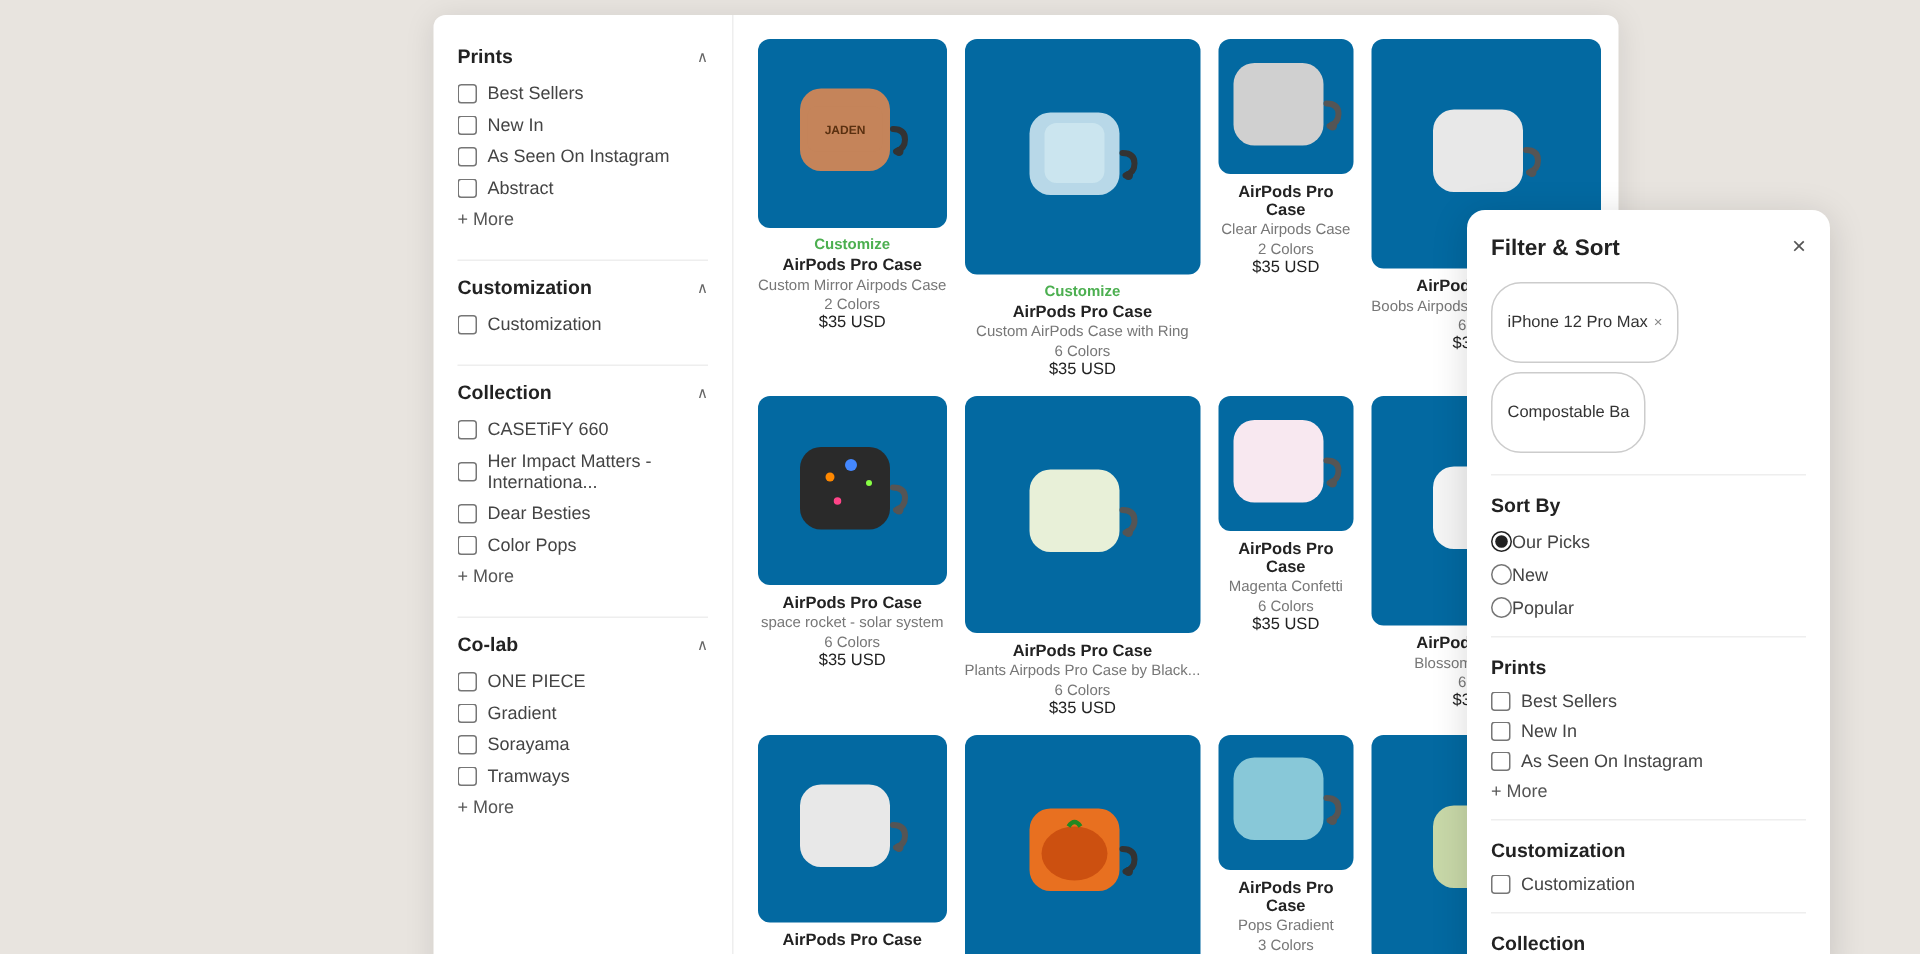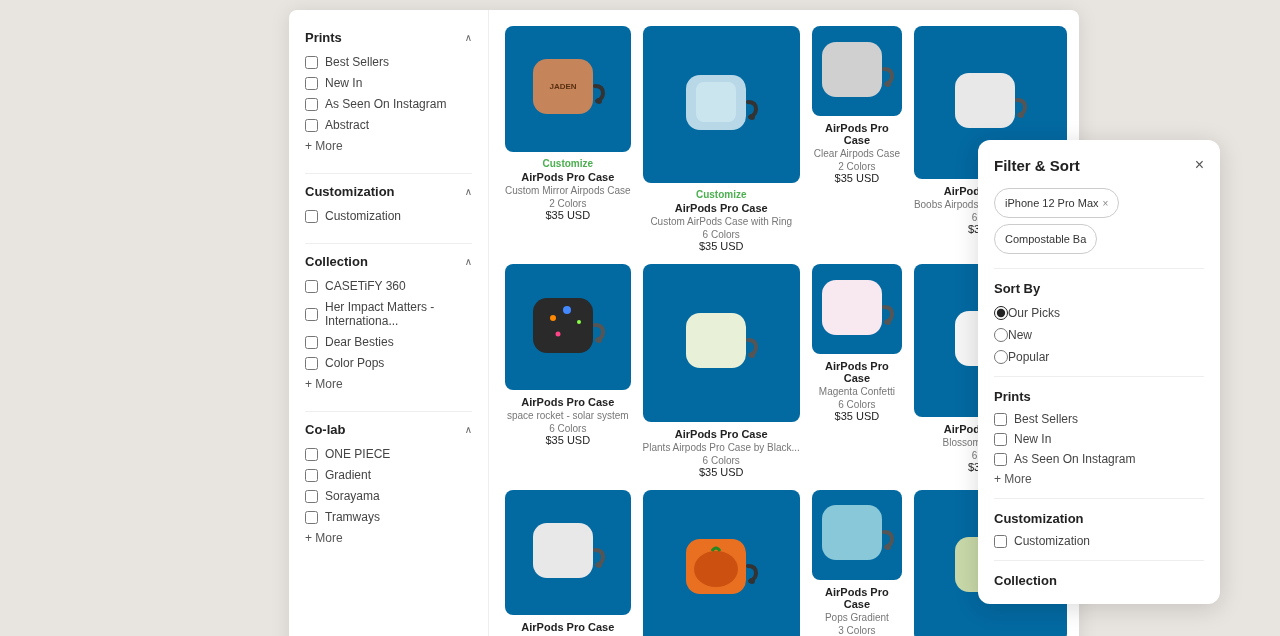--- a/index.html
+++ b/index.html
@@ -196,21 +196,21 @@
       display: flex;
       gap: 6px;
       margin-bottom: 14px;
       flex-wrap: wrap;
     }
 
     .filter-tag {
       background: #fff;
       border: 1px solid #ccc;
       border-radius: 20px;
-      padding: 8px 10px;
+      padding: 20px 10px;
       font-size: 11px;
       color: #333;
       display: flex;
       align-items: flex-end;
       gap: 4px;
     }
 
     .filter-tag-x {
       font-size: 10px;
       color: #888;
@@ -336,21 +336,21 @@
 
     <hr class="divider">
 
     <div class="filter-section">
       <div class="filter-section-header">
         <span class="filter-section-title">Collection</span>
         <span class="chevron">∧</span>
       </div>
       <div class="filter-item">
         <input type="checkbox" style="">
-        <label>CASETiFY 360</label>
+        <label>CASETiFY 660</label>
       </div>
       <div class="filter-item">
         <input type="checkbox" style="">
         <label>Her Impact Matters - Internationa...</label>
       </div>
       <div class="filter-item">
         <input type="checkbox" style="">
         <label>Dear Besties</label>
       </div>
       <div class="filter-item">

